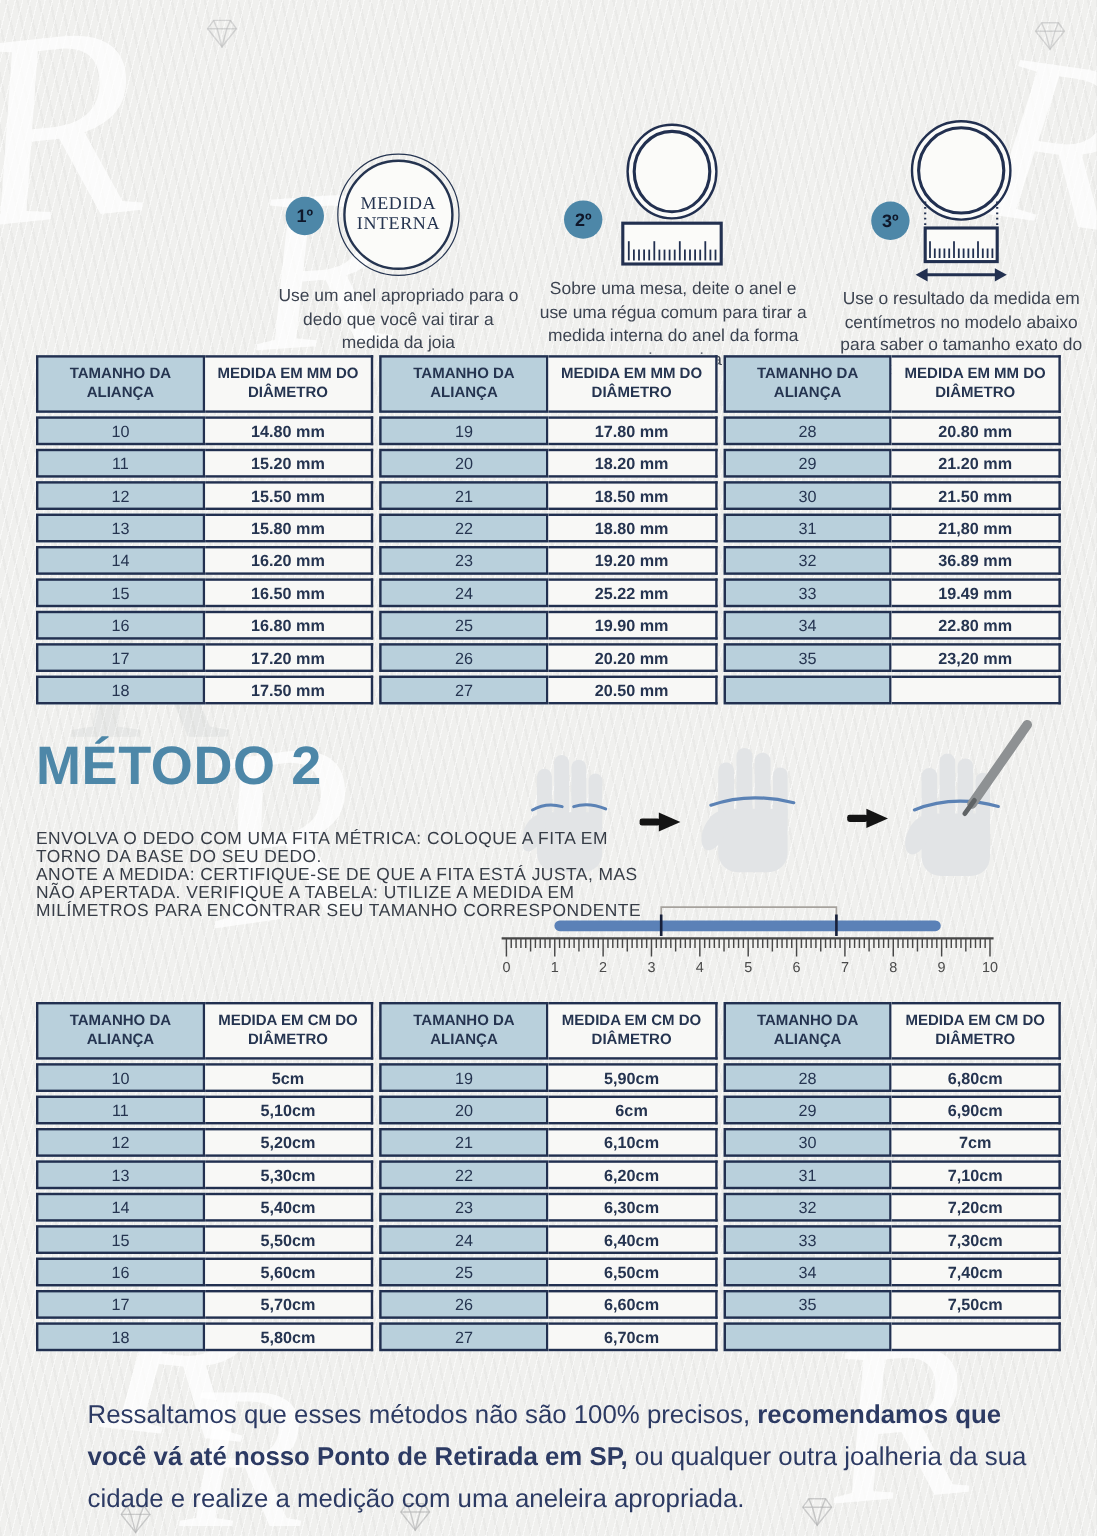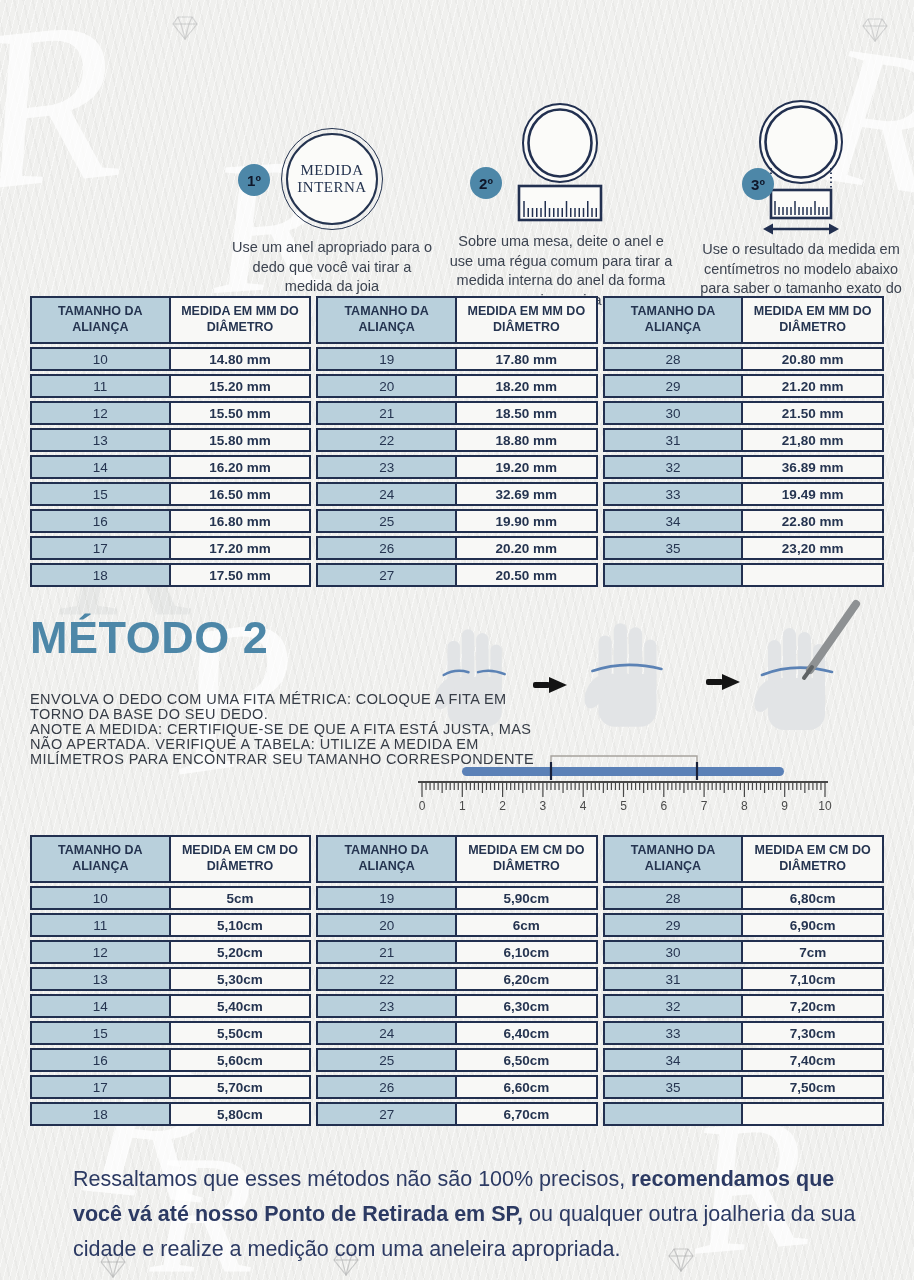--- a/index.html
+++ b/index.html
@@ -207,21 +207,21 @@
       <line x1="65.75" x2="65.75" y1="117" y2="108" stroke="#223050" stroke-width="1.5"></line>
       <line x1="70" x2="70" y1="117" y2="108" stroke="#223050" stroke-width="1.5"></line>
       <line x1="74.25" x2="74.25" y1="117" y2="108" stroke="#223050" stroke-width="1.5"></line>
       <line x1="78.5" x2="78.5" y1="117" y2="108" stroke="#223050" stroke-width="1.5"></line>
       <line x1="82.75" x2="82.75" y1="117" y2="101" stroke="#223050" stroke-width="1.5"></line>
       <line x1="87" x2="87" y1="117" y2="108" stroke="#223050" stroke-width="1.5"></line>
       <line x1="91.25" x2="91.25" y1="117" y2="108" stroke="#223050" stroke-width="1.5"></line>
     </svg>
   <div class="caption" style="left:445px;top:232px;width:232px;">Sobre uma mesa, deite o anel e use uma régua comum para tirar a medida interna do anel da forma mais precisa</div>
 
-  <div class="badge" style="left:742px;top:168px;">3º</div>
+  <div class="badge" style="left:726px;top:168px;">3º</div>
   <svg id="step3-ruler" class="abs z" style="left:745px;top:98px;" width="115" height="140" viewBox="0 0 115 140">
     <circle cx="56" cy="44" r="41" fill="#fbfbf9" stroke="#223050" stroke-width="2"></circle>
     <circle cx="56" cy="44" r="35.5" fill="#fbfbf9" stroke="#223050" stroke-width="2.6"></circle>
     <line x1="26" y1="70" x2="26" y2="92" stroke="#223050" stroke-width="1.8" stroke-dasharray="1.5 3"></line>
     <line x1="86" y1="70" x2="86" y2="92" stroke="#223050" stroke-width="1.8" stroke-dasharray="1.5 3"></line>
     <rect x="26" y="92" width="60" height="28" fill="#fbfbf9" stroke="#223050" stroke-width="2.6"></rect>
     <line x1="26" y1="131" x2="86" y2="131" stroke="#223050" stroke-width="2.4"></line>
     <polygon points="18,131 28,125.5 28,136.5" fill="#223050"></polygon>
     <polygon points="94,131 84,125.5 84,136.5" fill="#223050"></polygon>
   <line x1="30" x2="30" y1="117" y2="103" stroke="#223050" stroke-width="1.5"></line>
@@ -327,21 +327,21 @@
             <div class="tcell measure">36.89 mm</div>
           </div>
         </div>
         <div class="trow">
           <div class="tpair">
             <div class="tcell size">15</div>
             <div class="tcell measure">16.50 mm</div>
           </div>
           <div class="tpair">
             <div class="tcell size">24</div>
-            <div class="tcell measure">32.69 mm</div>
+            <div class="tcell measure">25.22 mm</div>
           </div>
           <div class="tpair">
             <div class="tcell size">33</div>
             <div class="tcell measure">19.49 mm</div>
           </div>
         </div>
         <div class="trow">
           <div class="tpair">
             <div class="tcell size">16</div>
             <div class="tcell measure">16.80 mm</div>

